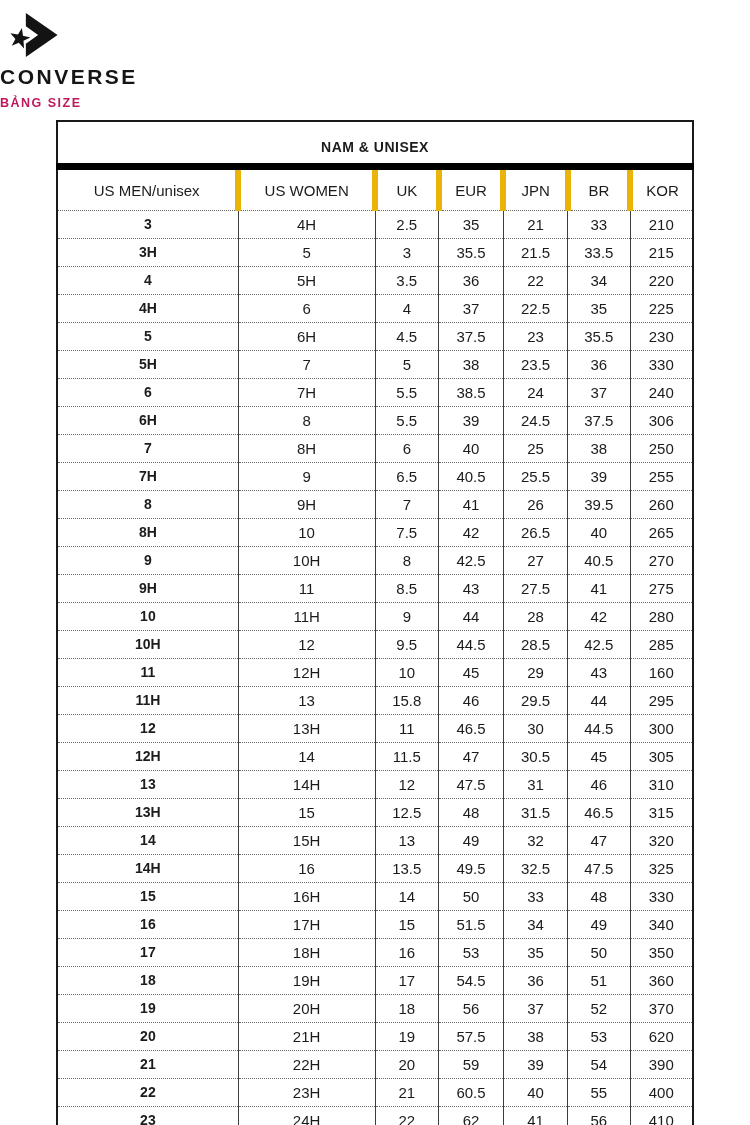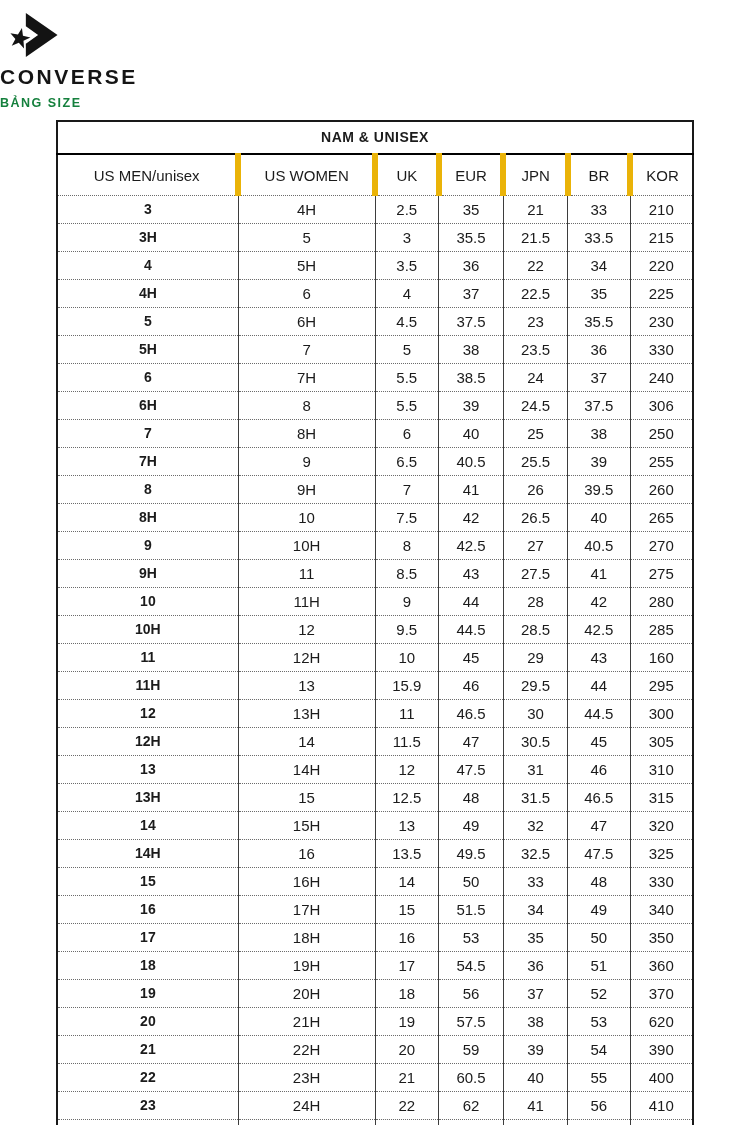--- a/index.html
+++ b/index.html
@@ -11,37 +11,37 @@
     overflow:hidden;
   }
   .page-header { padding-top:12px; }
   .logo-svg { width:66px; height:46px; display:inline-block; }
   .brand-name {
     font-size:21px; font-weight:bold; letter-spacing:2.5px;
     margin-top:3px; color:#151515;
   }
   .page-subtitle {
     font-size:12.5px; font-weight:bold; letter-spacing:1.5px;
-    margin-top:7px; color:#15803d;
+    margin-top:7px; color:#be185d;
   }
   table.size-table {
     width:638px; margin:10px auto 0;
     border-collapse:collapse; table-layout:fixed;
     border:2px solid #191919;
     color:#1b1b1b;
   }
   col.c0 { width:28.5%; } col.c1 { width:21.5%; }
   col.c2 { width:10.0%; } col.c3 { width:10.2%; }
   col.c4 { width:10.1%; } col.c5 { width:9.8%; }
   col.c6 { width:9.9%; }
   th, td { text-align:center; vertical-align:middle; }
   th.table-title {
     font-size:14px; font-weight:bold; letter-spacing:0.5px;
-    padding:7px 0 8px;
-    border-bottom:2px solid #000000;
+    padding:17px 0 8px;
+    border-bottom:7px solid #000000;
   }
   tr.cols-row th {
     font-size:15px; font-weight:normal;
     padding:12px 2px 11px;
   }
   tr.cols-row th + th { border-left:6px solid #eab308; }
   tbody td {
     font-size:15px; padding:4px 2px; line-height:19px;
     border-top:1px dotted #6b6b6b;
   }
@@ -234,21 +234,21 @@
         <td>12H</td>
         <td>10</td>
         <td>45</td>
         <td>29</td>
         <td>43</td>
         <td>160</td>
       </tr>
       <tr>
         <td class="first-col">11H</td>
         <td>13</td>
-        <td>15.9</td>
+        <td>15.8</td>
         <td>46</td>
         <td>29.5</td>
         <td>44</td>
         <td>295</td>
       </tr>
       <tr>
         <td class="first-col">12</td>
         <td>13H</td>
         <td>11</td>
         <td>46.5</td>

